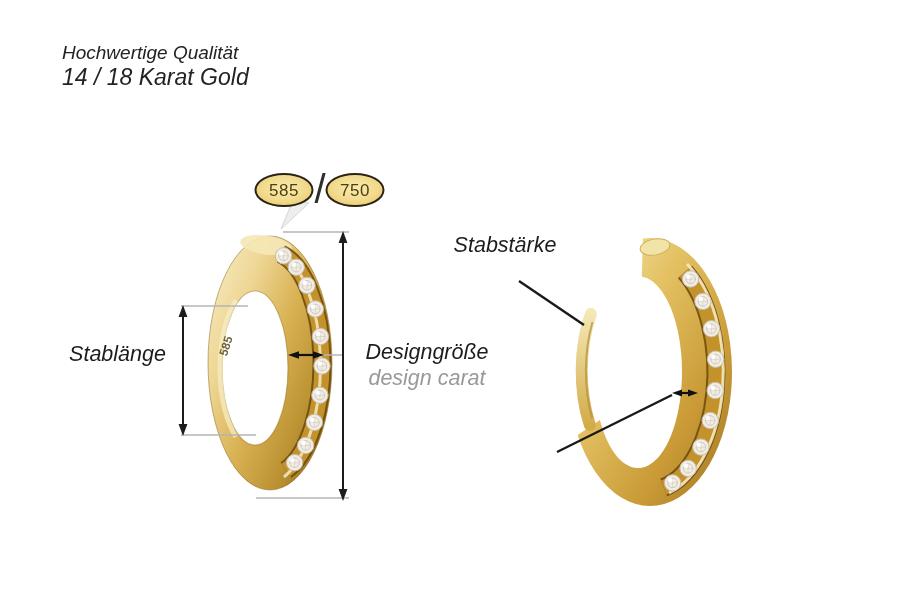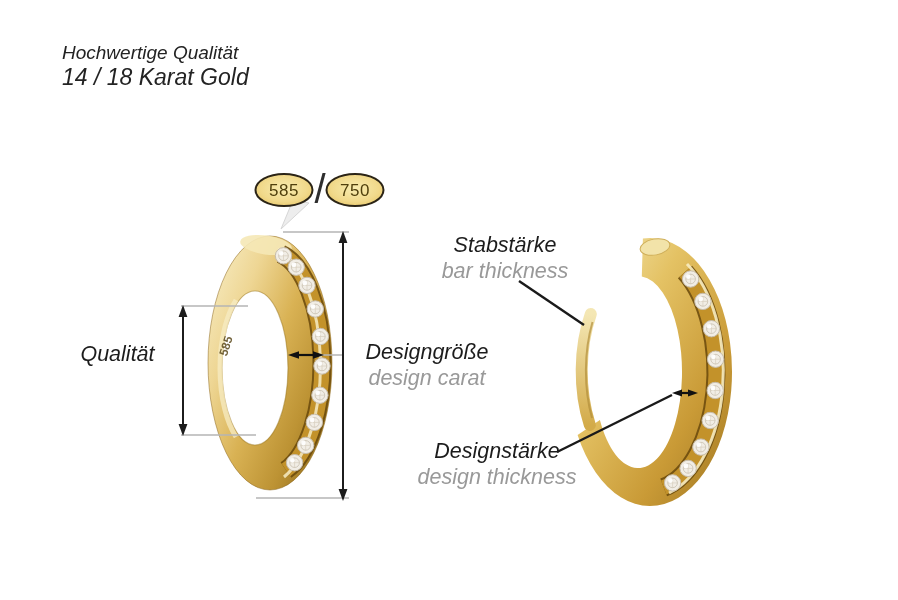--- a/index.html
+++ b/index.html
@@ -151,28 +151,23 @@
 
     <g>
       <line x1="557" y1="452" x2="672" y2="395" stroke="#1a1a1a" stroke-width="2.4"></line>
       <line x1="678" y1="393" x2="692" y2="393" stroke="#111111" stroke-width="2.2"></line>
       <polygon points="672,393 682,389.5 682,396.5" fill="#111111"></polygon>
       <polygon points="698,393 688,389.5 688,396.5" fill="#111111"></polygon>
     </g>
   </svg>
 
   <div class="lbl lbl-bar-length">
-    <div class="de">Qualität</div>
+    <div class="de">Stablänge</div>
   </div>
   <div class="lbl lbl-design-size">
     <div class="de">Designgröße</div>
     <div class="en">design carat</div>
   </div>
   <div class="lbl lbl-bar-thickness">
     <div class="de">Stabstärke</div>
-    <div class="en">bar thickness</div>
-  </div>
-  <div class="lbl lbl-design-thickness">
-    <div class="de">Designstärke</div>
-    <div class="en">design thickness</div>
   </div>
 
 </div>
 
 </body></html>

